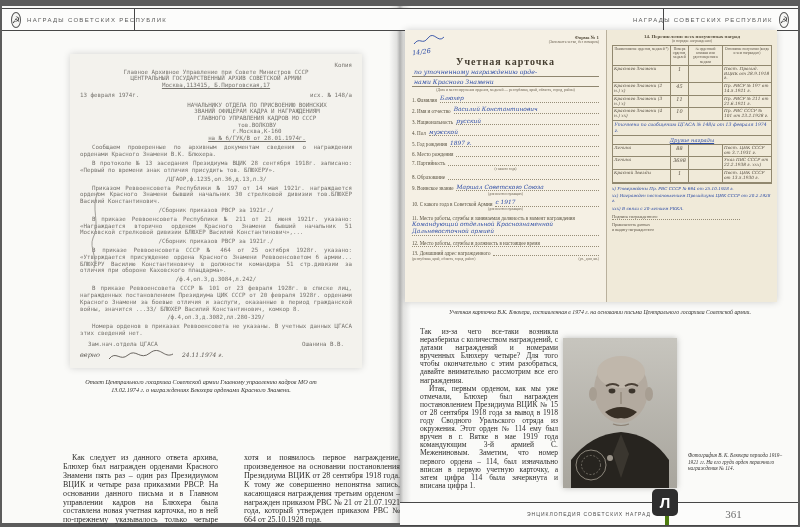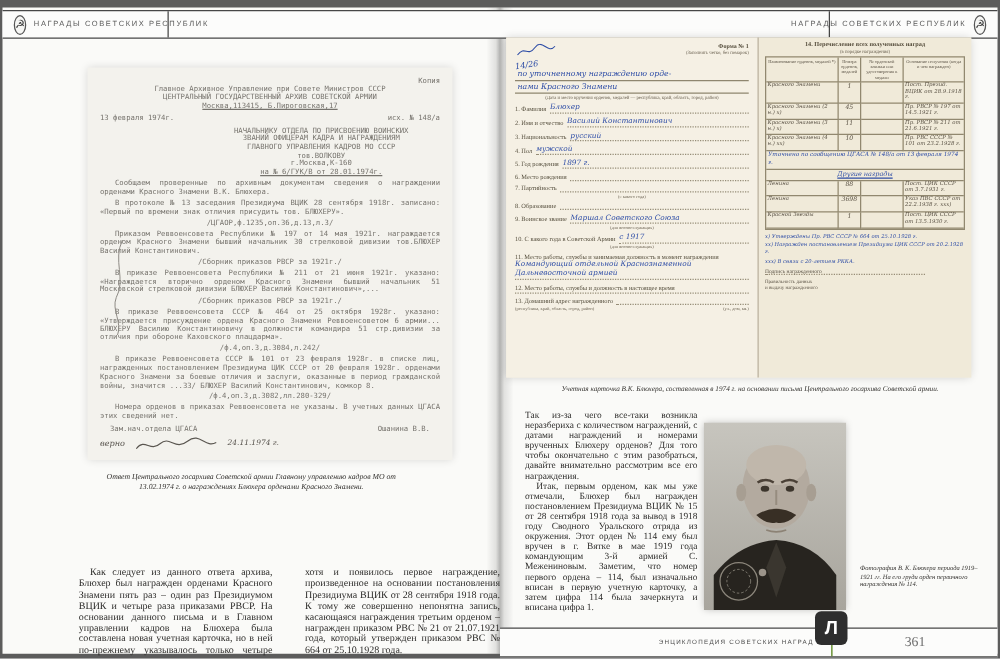--- a/index.html
+++ b/index.html
@@ -141,20 +141,21 @@
           <svg width="34" height="12" viewBox="0 0 34 12">
             <path d="M2,9 C8,1 10,11 16,3 S26,9 32,2" stroke="#2e4da6" stroke-width="0.9" fill="none"></path>
           </svg>
           <div class="hw" style="font-size:6.5px;transform:rotate(-8deg);">14/26</div>
         </div>
         <div style="text-align:right;">
           <div style="font-size:4.8px;font-weight:bold;color:#574f3e;">Форма № 1</div>
           <div style="font-size:3.8px;color:#6d6454;">(Заполнять четко, без помарок)</div>
         </div>
       </div>
+      <div class="cardtitle">Учетная карточка</div>
       <div class="sub hw">по уточненному награждению орде-</div>
       <div class="sub hw">нами Красного Знамени</div>
       <div class="subnote">(Дата и место вручения орденов, медалей — республика, край, область, город, район)</div>
 
       <div class="frow">
         <span class="flabel">1. Фамилия</span>
         <span class="fval hw">Блюхер</span>
       </div>
       <div class="frow">
         <span class="flabel">2. Имя и отчество</span>
@@ -265,21 +266,21 @@
       <div class="fns hw">ххх) В связи с 20-летием РККА.</div>
       <div class="signp" style="border-bottom:1px dotted #968d77;width:80%;">Подпись награжденного</div>
       <div class="signp" style="font-size:4px;margin-top:2px;">Правильность данных</div>
       <div class="signp" style="font-size:4px;margin-top:0;">и выдачу награжденного</div>
     </div>
   </div>
 
   <div class="abs caption" style="left:425px;top:309px;width:350px;font-size:5.8px;">Учетная карточка В.К. Блюхера, составленная в 1974 г. на основании письма Центрального госархива Советской армии.</div>
 
   <div class="abs rcol1">
-    <div>Так из-за чего все-таки возникла неразбериха с количеством награждений, с датами награждений и номерами врученных Блюхеру орденов? Для того чтобы окончательно с этим разобраться, давайте внимательно рассмотрим все его награждения.</div>
+    <div>Так из-за чего все-таки возникла неразбериха с количеством награждений, с датами награждений и номерами врученных Блюхеру четыре? Для того чтобы окончательно с этим разобраться, давайте внимательно рассмотрим все его награждения.</div>
     <div class="ind">Итак, первым орденом, как мы уже отмечали, Блюхер был награжден постановлением Президиума ВЦИК № 15 от 28 сентября 1918 года за вывод в 1918 году Сводного Уральского отряда из окружения. Этот орден № 114 ему был вручен в г. Вятке в мае 1919 года командующим 3-й армией С. Межениновым. Заметим, что номер первого ордена – 114, был изначально вписан в первую учетную карточку, а затем цифра 114 была зачеркнута и вписана цифра 1.</div>
   </div>
 
   <div class="abs photo">
     <svg width="114" height="150" viewBox="0 0 114 150">
       <defs>
         <linearGradient id="pg" x1="0" y1="0" x2="0" y2="1">
           <stop offset="0" stop-color="#c7c5be"></stop>
             <stop offset="1" stop-color="#a8a59d"></stop>
         </linearGradient>
@@ -300,19 +301,19 @@
       <path d="M58,96 L50,116 L58,140 L66,116 Z" fill="#3a362f"></path>
       <circle cx="47" cy="120" r="3" fill="#9b948a"></circle>
       <circle cx="28" cy="127" r="15" stroke="#9d988c" stroke-width="1" fill="none" opacity="0.85"></circle>
       <circle cx="28" cy="127" r="9.5" stroke="#9d988c" stroke-width="0.7" fill="none" stroke-dasharray="2,1.6" opacity="0.85"></circle>
     </svg>
   </div>
   <div class="abs pcap">Фотография В. К. Блюхера периода 1919–1921 гг. На его груди орден первичного награждения № 114.</div>
 
   <div class="abs fbar" style="left:400px;width:398px;">
     <div class="fser" style="justify-content:flex-end;padding-right:14px;">ЭНЦИКЛОПЕДИЯ СОВЕТСКИХ НАГРАД</div>
-    <div class="fnum" style="width:133px;border-left:1px solid #4d7c0f;">361</div>
+    <div class="fnum" style="width:133px;border-left:4px solid #4d7c0f;">361</div>
   </div>
 
   <div class="abs wm">
     <span>Л</span>
   </div>
 </div>
 
 </body></html>

